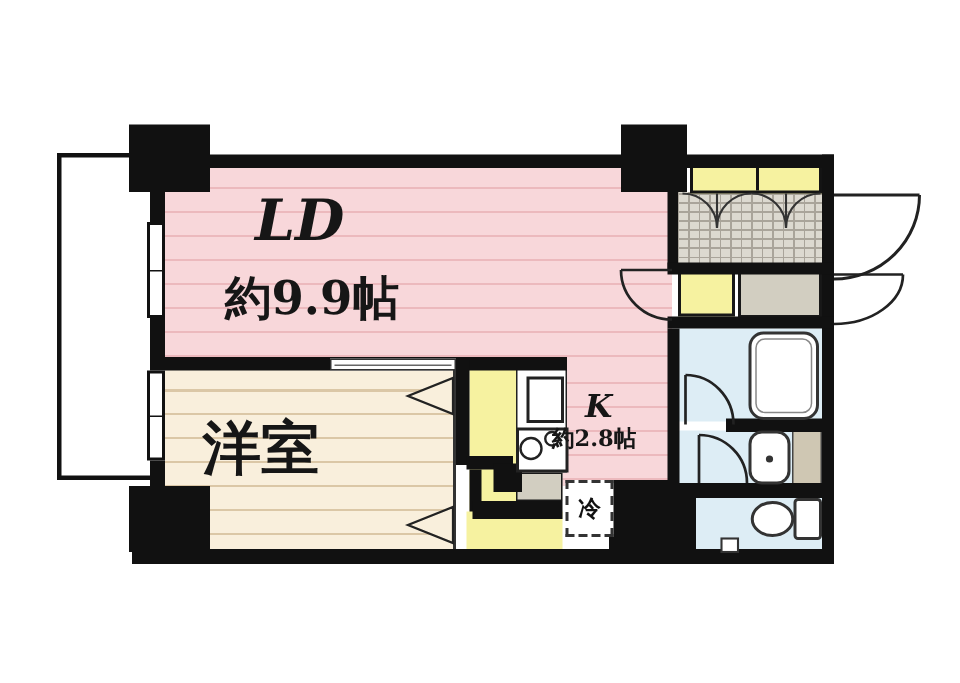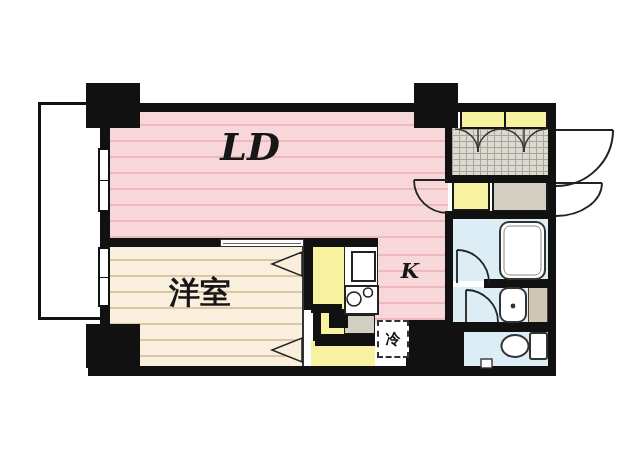--- a/index.html
+++ b/index.html
@@ -18,21 +18,21 @@
                          repeating-linear-gradient(90deg,var(--tile-line) 0 1px,transparent 1px 7px);}
   .balcony{background:#fff;border:3px solid #111;}
   .window{background:#fff;border:2px solid #111;}
   .window .mull{position:absolute;left:0;right:0;top:50%;height:1px;background:#111;}
   .slide-door{background:#fff;border:1px solid #333;}
   .slide-door .rail{position:absolute;left:2%;right:2%;top:50%;height:1px;background:#666;}
   .cabinet{background:var(--closet-yellow);border:2px solid #141414;}
   .cabinet .div{position:absolute;top:0;bottom:0;left:50%;width:2px;background:#141414;}
   .fridge{background:#fff;border:2px dashed #333;color:#111;font-size:15px;font-weight:bold;
           display:flex;align-items:center;justify-content:center;}
-  .lbl{position:absolute;color:#161616;text-align:center;font-weight:bold;white-space:nowrap;}
+  .lbl{position:absolute;color:#161616;font-weight:bold;white-space:nowrap;}
   .lbl.italic{font-style:italic;}
   svg{position:absolute;left:0;top:0;pointer-events:none;}
 </style>
 </head>
 <body>
 
 <div id="stage">
 
   <div class="abs balcony" style="left:38px;top:102px;width:66px;height:218px;"></div>
 
@@ -150,16 +150,18 @@
     <rect x="352" y="252" width="23" height="29" fill="#fff" stroke="#222" stroke-width="2"></rect>
 
     <g>
       <rect x="345" y="286" width="33" height="28" fill="#fff" stroke="#222" stroke-width="2"></rect>
       <circle cx="354" cy="299" r="7" fill="none" stroke="#222" stroke-width="1.6"></circle>
       <circle cx="368" cy="292.5" r="4.5" fill="none" stroke="#222" stroke-width="1.6"></circle>
     </g>
   </svg>
 
   <div class="lbl italic" style="left:170px;top:124px;width:160px;font-size:38px;">LD</div>
-  <div class="lbl" style="left:115px;top:272px;width:170px;font-size:31px;">洋室</div>
+  <div class="lbl" style="left:150px;top:178px;width:200px;font-size:31px;">約9.9帖</div>
+  <div class="lbl" style="left:135px;top:272px;width:170px;font-size:39px;">洋室</div>
   <div class="lbl italic" style="left:390px;top:258px;width:40px;font-size:21px;">K</div>
+  <div class="lbl" style="left:368px;top:283px;width:84px;font-size:15px;">約2.8帖</div>
 
 </div>
 
 </body></html>

